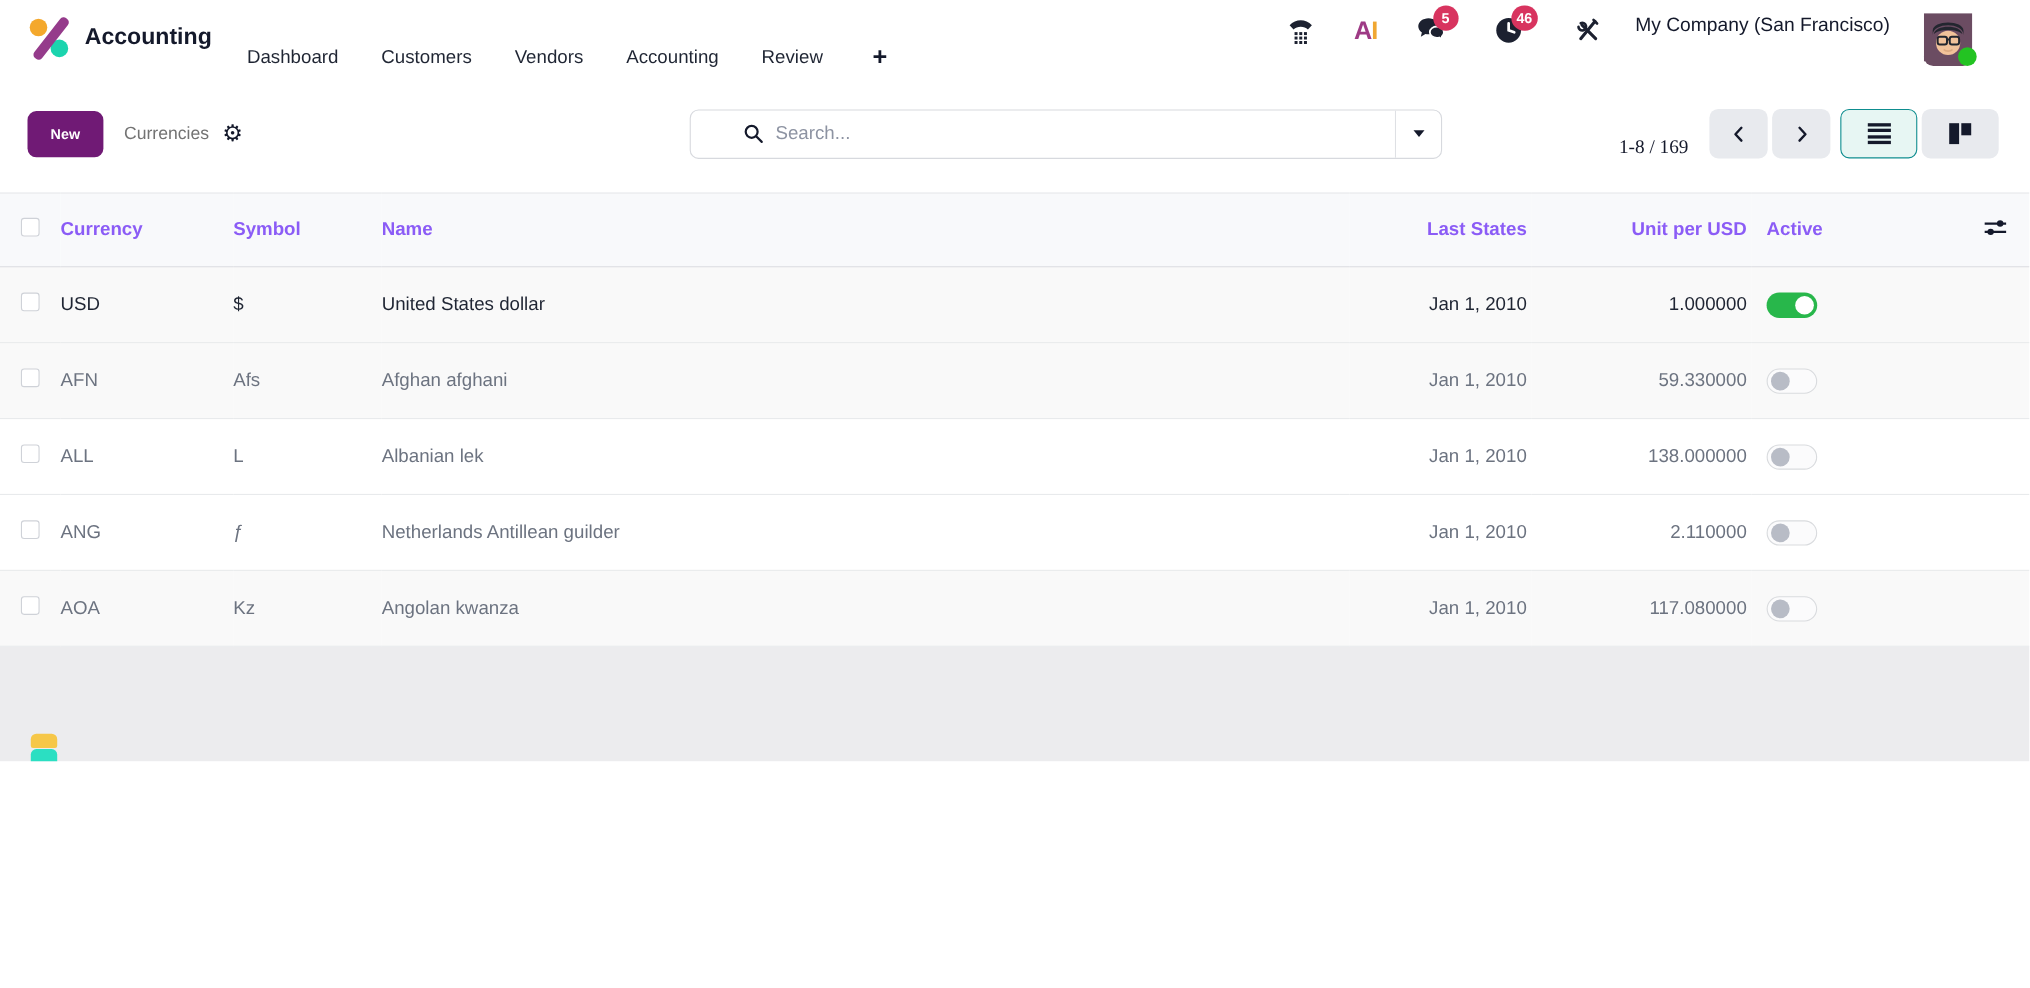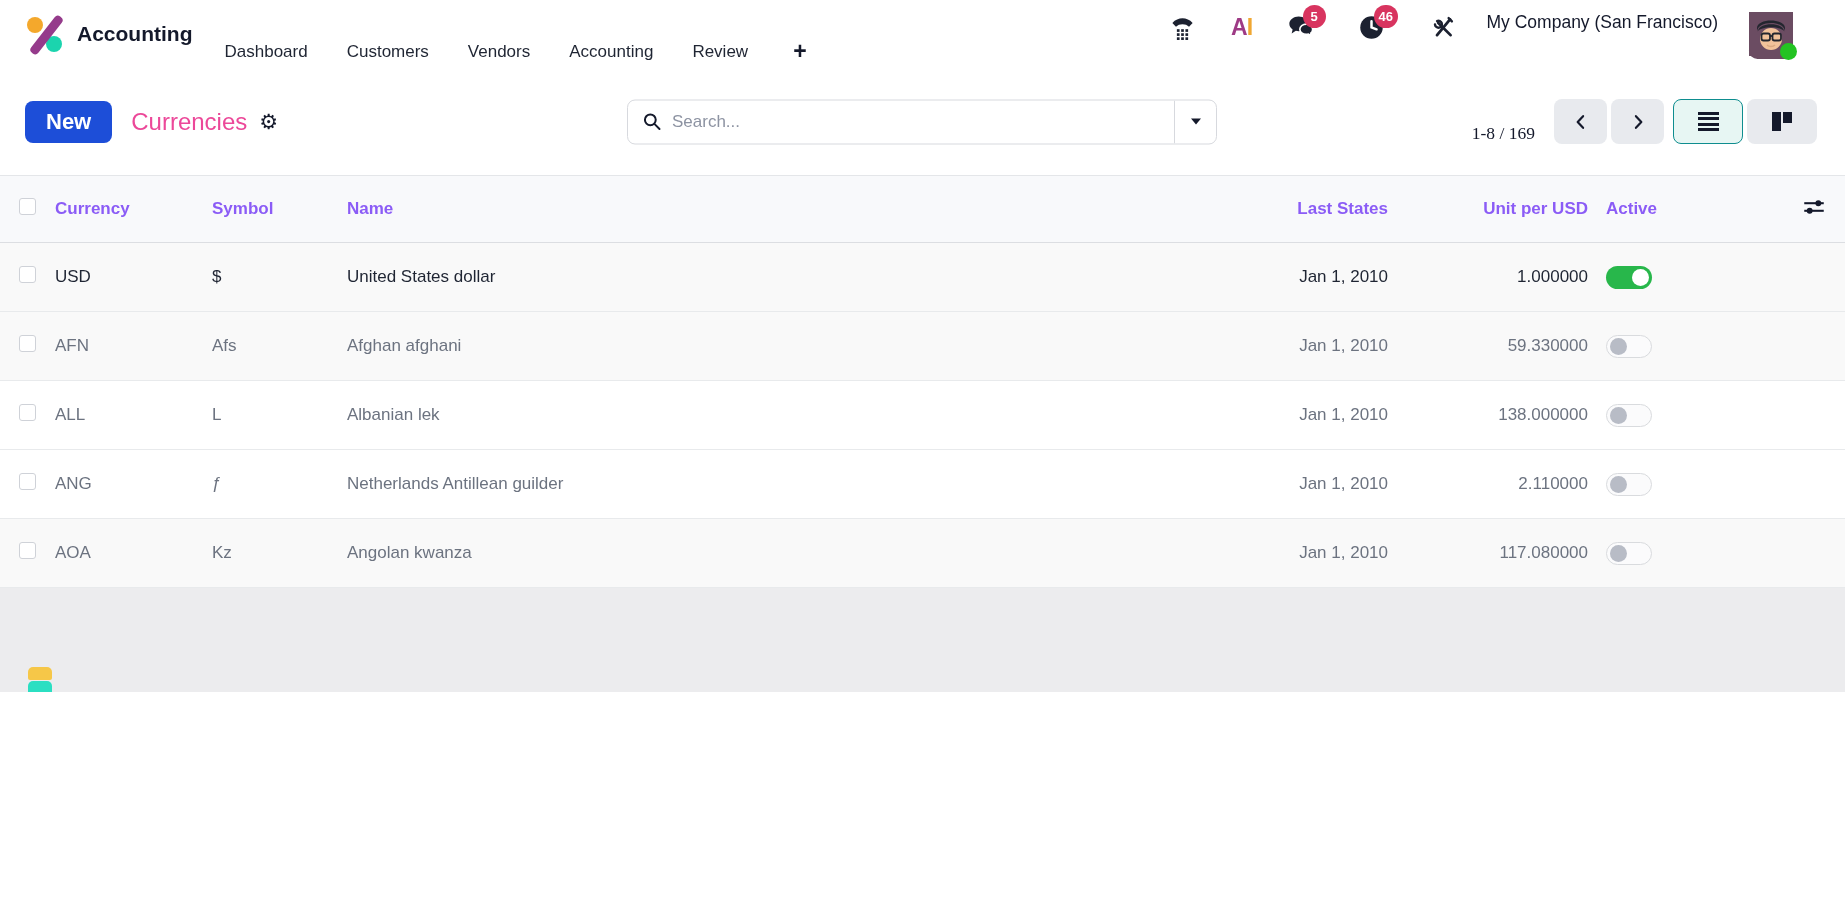--- a/index.html
+++ b/index.html
@@ -25,26 +25,26 @@
            display:flex; align-items:center; justify-content:center; }
   .ai-glyph { font-size:23px; font-weight:700; letter-spacing:-1px; }
   .ai-glyph .a { color:#9E3A85; } .ai-glyph .i { color:#F0A732; }
   .company { font-size:17.5px; color:#14192b; white-space:nowrap; }
   .avatar-wrap { position:relative; width:44px; height:44px; margin-left:2px; }
   .avatar { width:44px; height:44px; border-radius:9px; background:#6b4c62; overflow:hidden; }
   .status-dot { position:absolute; right:-4px; bottom:-4px; width:17px; height:17px; border-radius:50%; background:#23C322; }
 
   
   .control { height:107px; display:flex; align-items:center; padding:0 28px 0 25px; position:relative; }
-  .btn-new { background:#1d4ed8; color:#fff; border:none; border-radius:8px; height:42px; padding:0 21px;
-             font-size:22px; font-weight:600; font-family:inherit; cursor:pointer; }
-  .view-title { font-size:24px; color:#ec4899; margin-left:19px; }
+  .btn-new { background:#701a75; color:#fff; border:none; border-radius:8px; height:42px; padding:0 21px;
+             font-size:13px; font-weight:600; font-family:inherit; cursor:pointer; }
+  .view-title { font-size:16px; color:#737373; margin-left:19px; }
   .gear { font-size:21px; color:#14192b; margin-left:12px; cursor:pointer; line-height:1; }
-  .searchbar { position:absolute; left:627px; top:50%; transform:translateY(-50%); width:590px; height:45px;
-               border:1px solid #d7d9de; border-radius:8px; display:flex; align-items:center; background:#fff; }
+  .searchbar { position:absolute; left:627px; top:50%; transform:translateY(-50%); width:684px; height:45px;
+               border:1px solid #d7d9de; border-radius:8px; display:flex; align-items:center; background:#fff;padding-left:33px; }
   .searchbar input { flex:1; border:none; outline:none; font-size:17px; color:#1f2533; background:transparent;
                      font-family:inherit; }
   .searchbar input::placeholder { color:#8d93a2; }
   .search-ico { margin:0 10px 0 14px; display:flex; }
   .search-caret { width:42px; height:100%; border-left:1px solid #d7d9de; display:flex; align-items:center;
                   justify-content:center; cursor:pointer; border-radius:0 8px 8px 0; }
   .caret-down { width:0; height:0; border-left:5.5px solid transparent; border-right:5.5px solid transparent;
                 border-top:6.5px solid #14192b; }
   .cp-right { margin-left:auto; display:flex; align-items:flex-end;font-family:Liberation Serif, serif; }
   .pager-text { font-size:17.5px; color:#14192b; margin-right:19px; }

